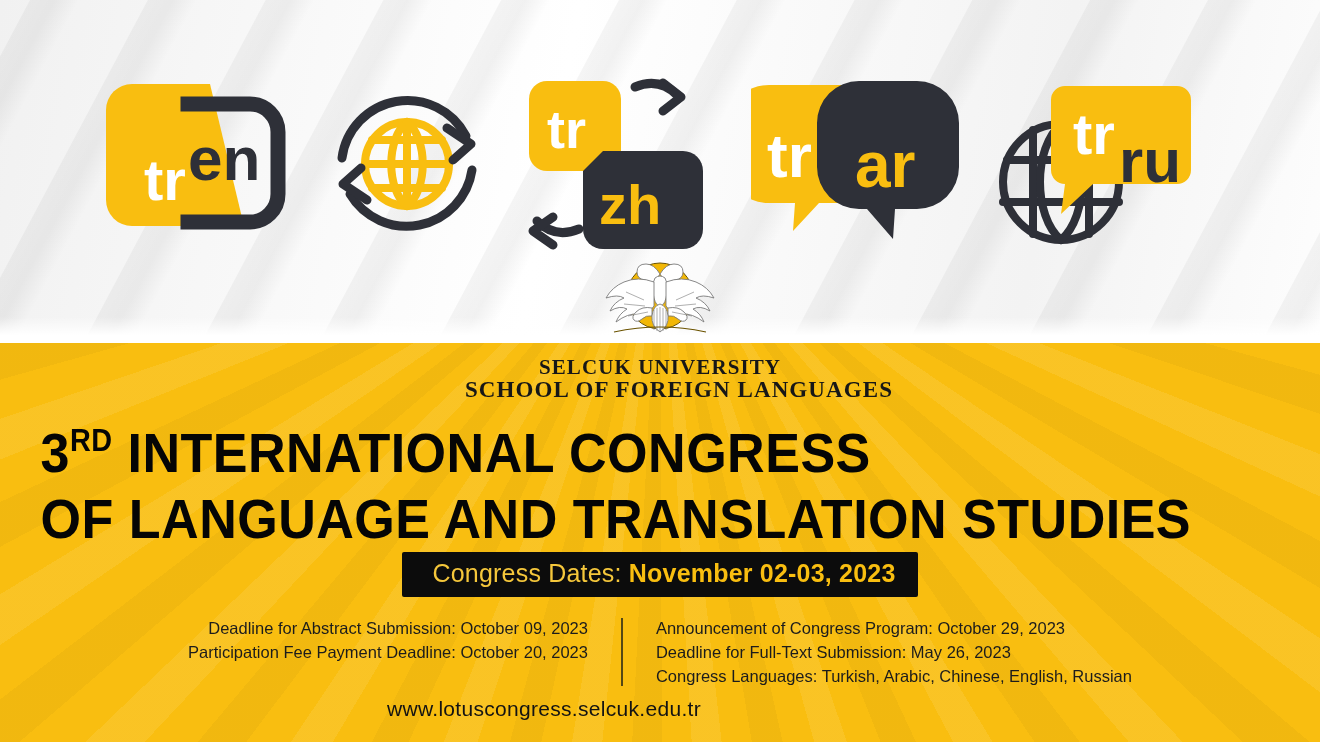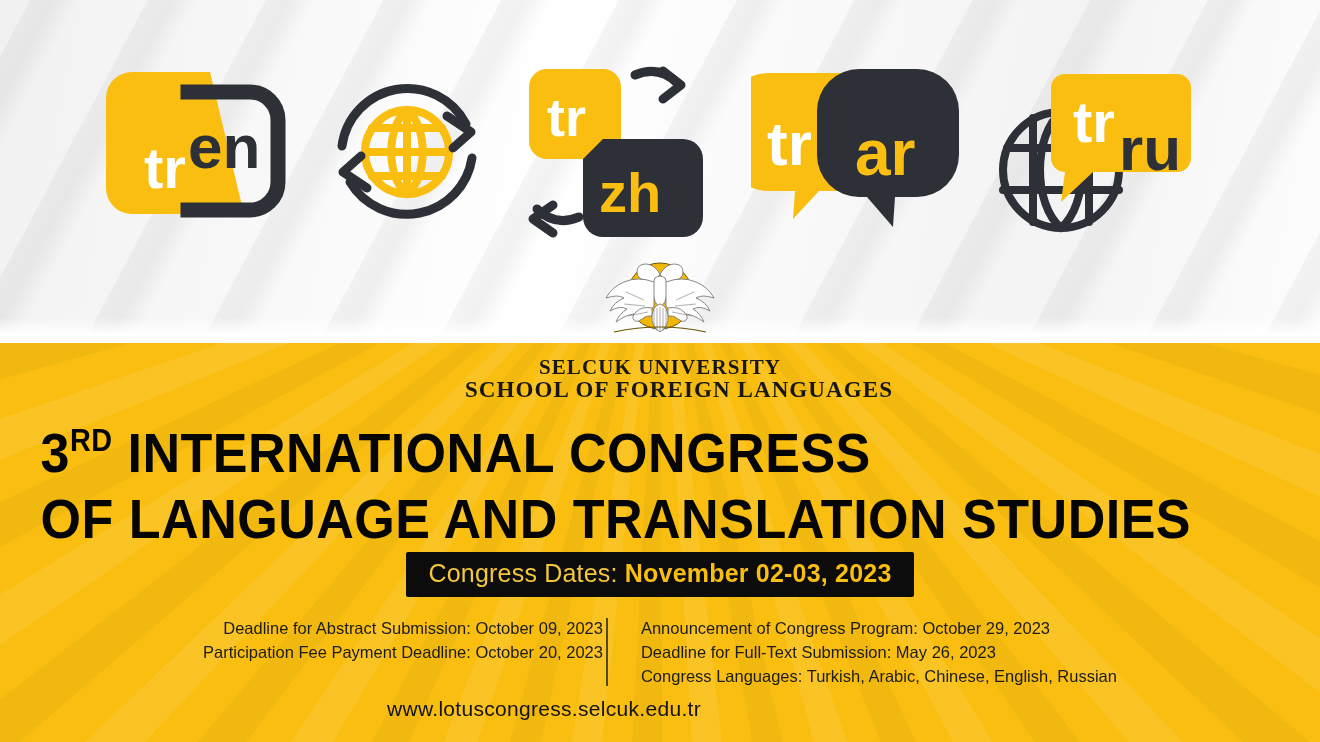--- a/index.html
+++ b/index.html
@@ -65,21 +65,21 @@
       rgba(0,0,0,0.00)      3.1deg 6.2deg,
       rgba(0,0,0,0.030)     6.2deg 9.3deg,
       rgba(0,0,0,0.00)      9.3deg 12.4deg
     );
     pointer-events: none;
   }
 
   
   .icon-row {
     position: absolute;
-    left: 0; top: 52px;
+    left: 0; top: 64px;
     width: 1296px;
     height: 200px;
     display: flex;
     align-items: center;
     justify-content: center;
     gap: 28px;
     z-index: 4;
   }
   .icon-cell { display: flex; align-items: center; justify-content: center; }
 
@@ -130,21 +130,21 @@
   .dates-wrap {
     position: absolute;
     left: 0; top: 552px;
     width: 1320px;
     text-align: center;
     z-index: 6;
   }
   .dates-banner {
     display: inline-block;
     background: #0C0C0C;
-    padding: 7px 22px 9px 22px;
+    padding: 7px 22px 9px 30px;
     border-radius: 2px;
   }
   .dates-label {
     color: #F5C73B;
     font-size: 25px;
     font-weight: 400;
     letter-spacing: 0.2px;
   }
   .dates-value {
     color: #F9BE10;
@@ -157,21 +157,21 @@
   .details {
     position: absolute;
     left: 0; top: 616px;
     width: 1320px;
     display: flex;
     justify-content: center;
     align-items: stretch;
     z-index: 6;
   }
   .det-col { display: flex; flex-direction: column; }
-  .det-left  { text-align: right; padding-right: 3px; }
+  .det-left  { text-align: right; padding-right: 33px; }
   .det-right { text-align: left;  padding-left: 33px; }
   .det-line {
     color: #1C1C1C;
     font-size: 16.5px;
     line-height: 24px;
     white-space: nowrap;
   }
   .det-divider {
     width: 2px;
     background: #2A2A16;

